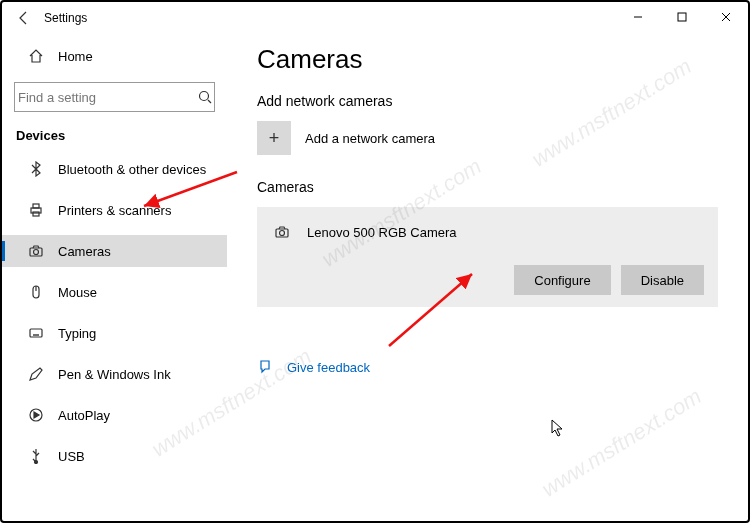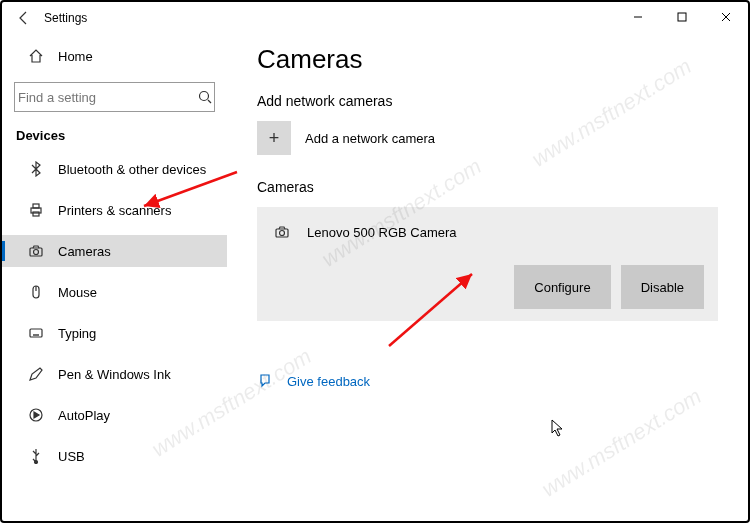--- a/index.html
+++ b/index.html
@@ -137,21 +137,21 @@
     margin-bottom: 22px;
   }
   .device-actions {
     display: flex;
     justify-content: flex-end;
     gap: 10px;
   }
   .btn {
     background: #c9c9c9;
     border: none;
-    height: 44px;
+    height: 30px;
     padding: 0 20px;
     font-family: inherit;
     font-size: 13px;
     cursor: pointer;
   }
   .link-row {
     display: flex;
     align-items: center;
     gap: 14px;
     margin-bottom: 8px;

